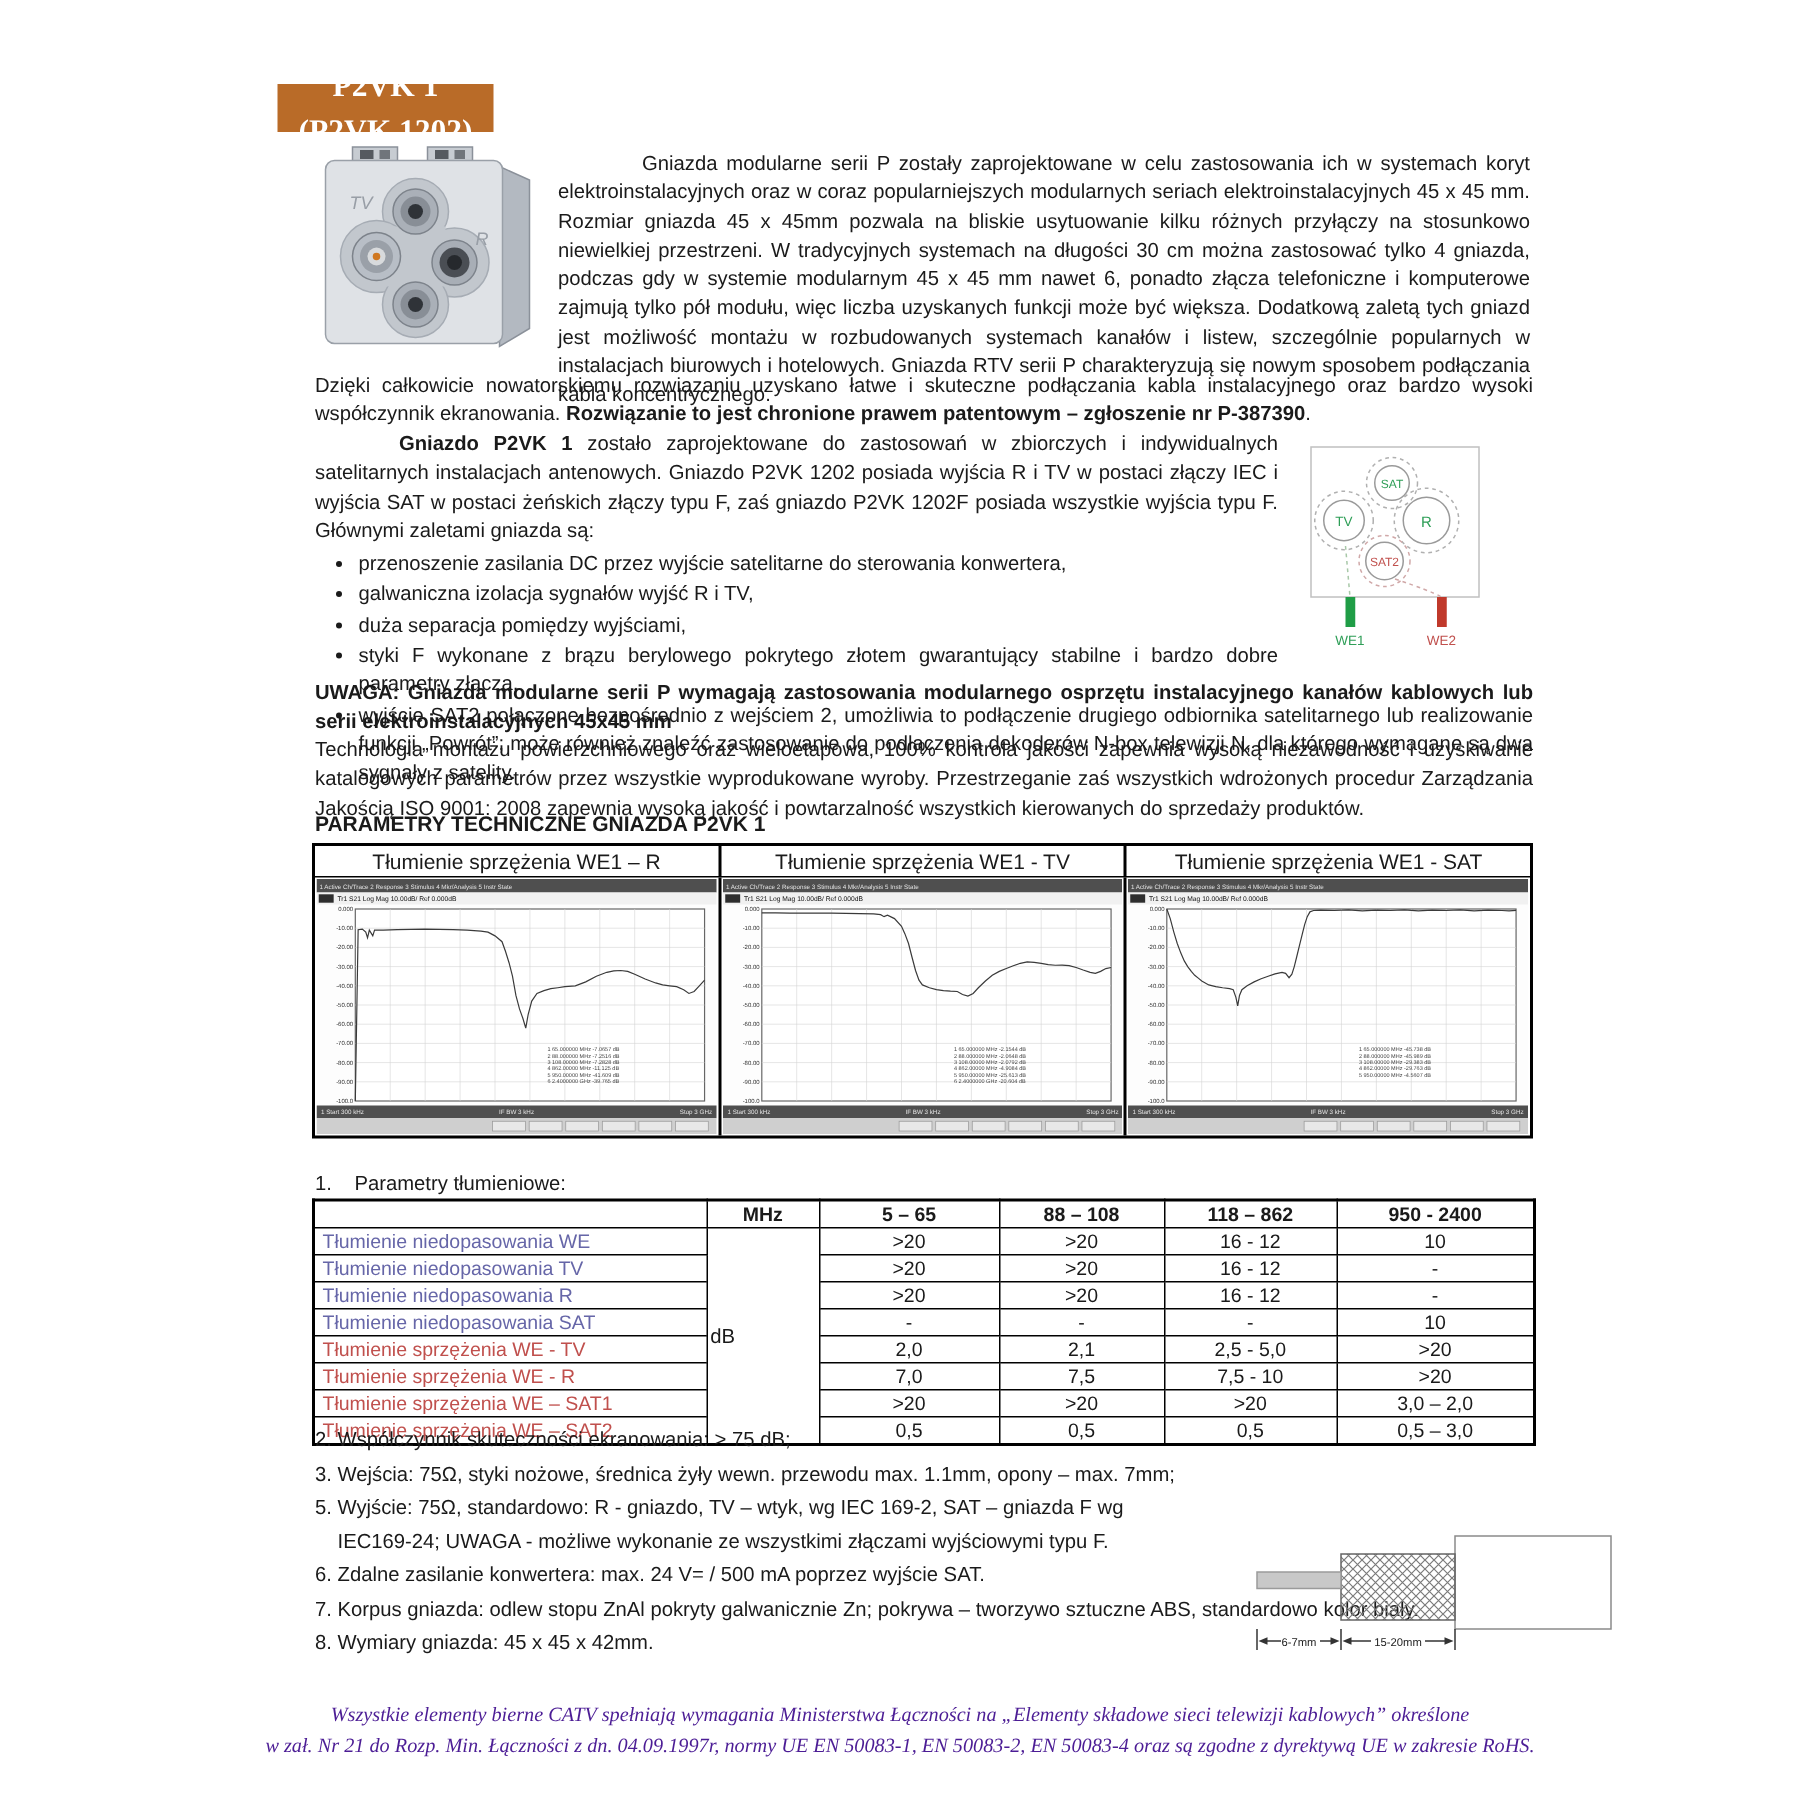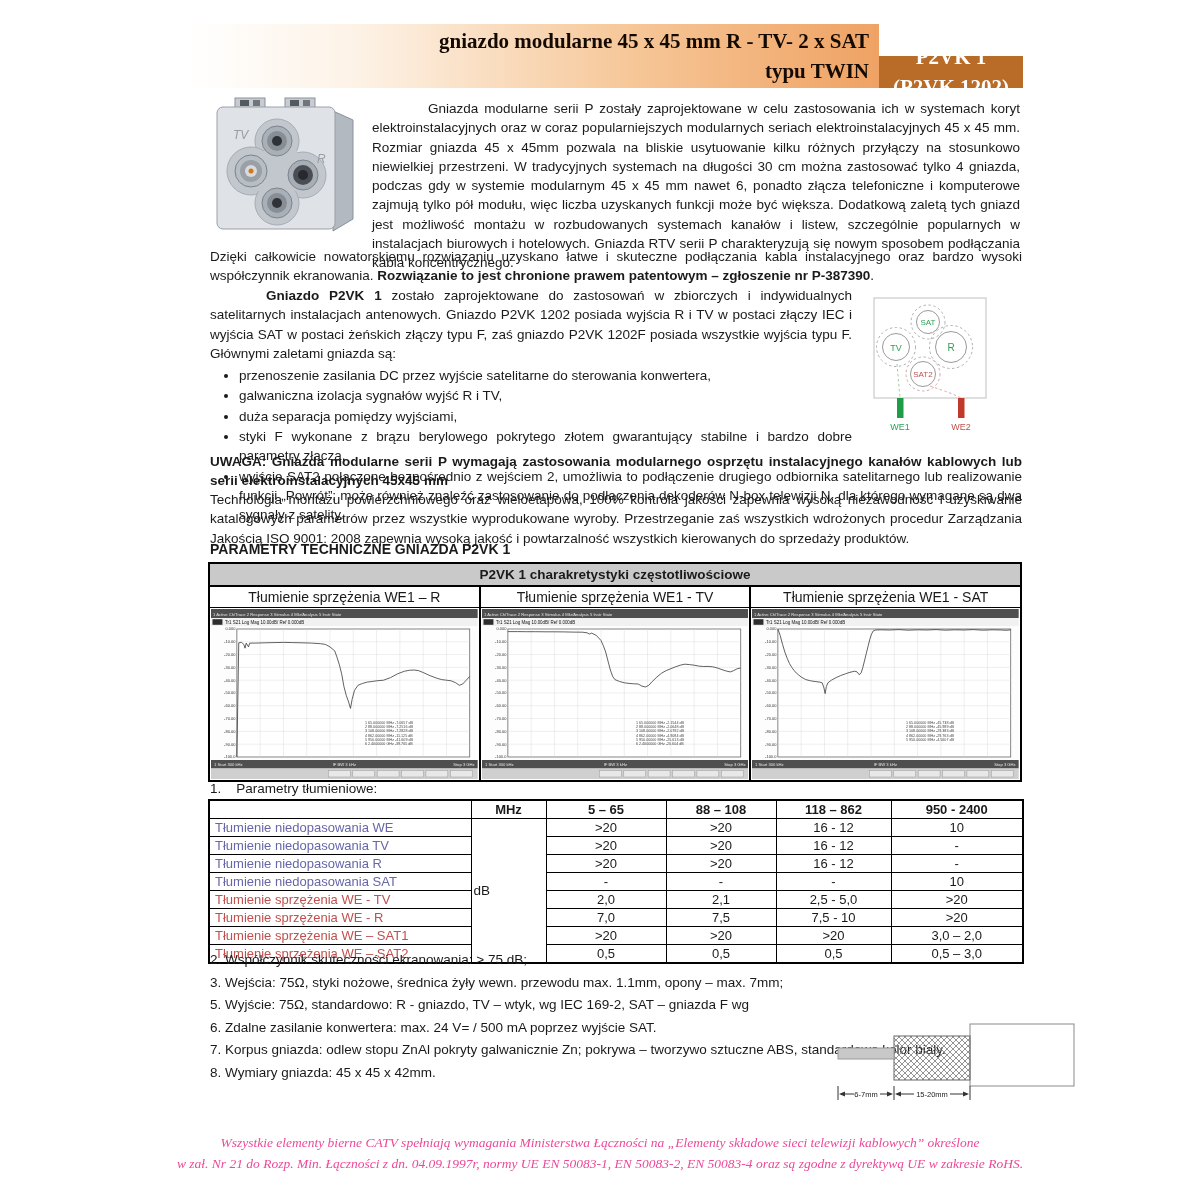--- a/index.html
+++ b/index.html
@@ -52,34 +52,30 @@
   #att-table .val{text-align:center;}
   #att-table .unit{font-size:13.5px;}
 
   
   #notes{left:210px;top:949px;width:840px;font-size:13.5px;line-height:22.5px;}
   #notes .indent{padding-left:15px;}
 
   #cable{left:836px;top:1022px;width:240px;height:82px;}
 
   #footer{left:80px;top:1132px;width:1040px;text-align:center;font-family:"Liberation Serif",serif;
-          font-style:italic;font-size:13.5px;line-height:21px;color:#ec4899;}
+          font-style:italic;font-size:13.5px;line-height:21px;color:#4c1d95;}
 
   svg text{font-family:"Liberation Sans",sans-serif;}
 </style>
 </head>
 <body>
 
 <div class="page">
 
   <div class="abs hdr">
-    <div class="hdr-band">
-      <div>gniazdo modularne 45 x 45 mm R - TV- 2 x SAT</div>
-      <div>typu TWIN</div>
-    </div>
     <div class="hdr-box">
       <div>P2VK 1</div>
       <div>(P2VK 1202)</div>
     </div>
   </div>
 
   <div class="abs" style="left:205px;top:93px;width:168px;height:152px;">
     <svg viewBox="0 0 168 152" width="168" height="152">
       <polygon points="128,18 148,27 148,126 128,138" fill="#b3b9c1" stroke="#8b919a" stroke-width="1"></polygon>
       <rect x="30" y="5" width="30" height="13" fill="#c7ccd2" stroke="#8b919a"></rect>
@@ -154,21 +150,20 @@
       <li>styki F wykonane z brązu berylowego pokrytego złotem gwarantujący stabilne i bardzo dobre parametry złącza,</li>
       <li>wyjście SAT2 połączone bezpośrednio z wejściem 2, umożliwia to podłączenie drugiego odbiornika satelitarnego lub realizowanie funkcji „Powrót”; może również znaleźć zastosowanie do podłączenia dekoderów N-box telewizji N, dla którego wymagane są dwa sygnały z satelity.</li>
     </ul>
   </div>
 
   <div class="abs body-text" id="uwaga">UWAGA: Gniazda modularne serii P wymagają zastosowania modularnego osprzętu instalacyjnego kanałów kablowych lub serii elektroinstalacyjnych 45x45 mm</div>
   <div class="abs body-text" id="tech">Technologia montażu powierzchniowego oraz wieloetapowa, 100% kontrola jakości zapewnia wysoką niezawodność i uzyskiwanie katalogowych parametrów przez wszystkie wyprodukowane wyroby. Przestrzeganie zaś wszystkich wdrożonych procedur Zarządzania Jakością ISO 9001: 2008 zapewnia wysoką jakość i powtarzalność wszystkich kierowanych do sprzedaży produktów.</div>
   <div class="abs" id="sec-title">PARAMETRY TECHNICZNE GNIAZDA P2VK 1</div>
 
   <div class="abs" id="charts">
-    <div class="charts-band">P2VK 1 charakretystyki częstotliwościowe</div>
     <div class="charts-titles">
       <div class="ct">Tłumienie sprzężenia WE1 – R</div>
       <div class="ct">Tłumienie sprzężenia WE1 - TV</div>
       <div class="ct">Tłumienie sprzężenia WE1 - SAT</div>
     </div>
     <div class="charts-row">
       <div class="chart-cell">
           <svg viewBox="0 0 268 170" width="100%" height="100%" preserveAspectRatio="none">
             <rect x="0" y="0" width="268" height="170" fill="#fdfdfd"></rect>
             <rect x="0" y="0" width="268" height="9" fill="#4f4f4f"></rect>
@@ -422,20 +417,21 @@
         <td class="val">0,5 – 3,0</td>
       </tr>
     </tbody>
       </table>
   </div>
 
   <div class="abs" id="notes">
     <div>2. Współczynnik skuteczności ekranowania: &gt; 75 dB;</div>
     <div>3. Wejścia: 75Ω, styki nożowe, średnica żyły wewn. przewodu max. 1.1mm, opony – max. 7mm;</div>
     <div>5. Wyjście: 75Ω,  standardowo: R - gniazdo, TV – wtyk, wg IEC 169-2, SAT – gniazda F wg</div>
+    <div class="indent">IEC169-24; UWAGA - możliwe wykonanie ze wszystkimi złączami wyjściowymi typu F.</div>
     <div>6. Zdalne zasilanie konwertera: max. 24 V= / 500 mA poprzez wyjście SAT.</div>
     <div>7. Korpus gniazda: odlew stopu ZnAl pokryty galwanicznie Zn; pokrywa – tworzywo sztuczne ABS, standardowo kolor biały.</div>
     <div>8. Wymiary gniazda: 45 x 45 x 42mm.</div>
   </div>
 
   <div class="abs" id="cable">
     <svg viewBox="0 0 240 82" width="240" height="82">
       <defs>
         <pattern id="hatch" width="6" height="6" patternUnits="userSpaceOnUse">
           <path d="M0,6 L6,0 M0,0 L6,6" stroke="#7a7a7a" stroke-width="0.8" fill="none"></path>

